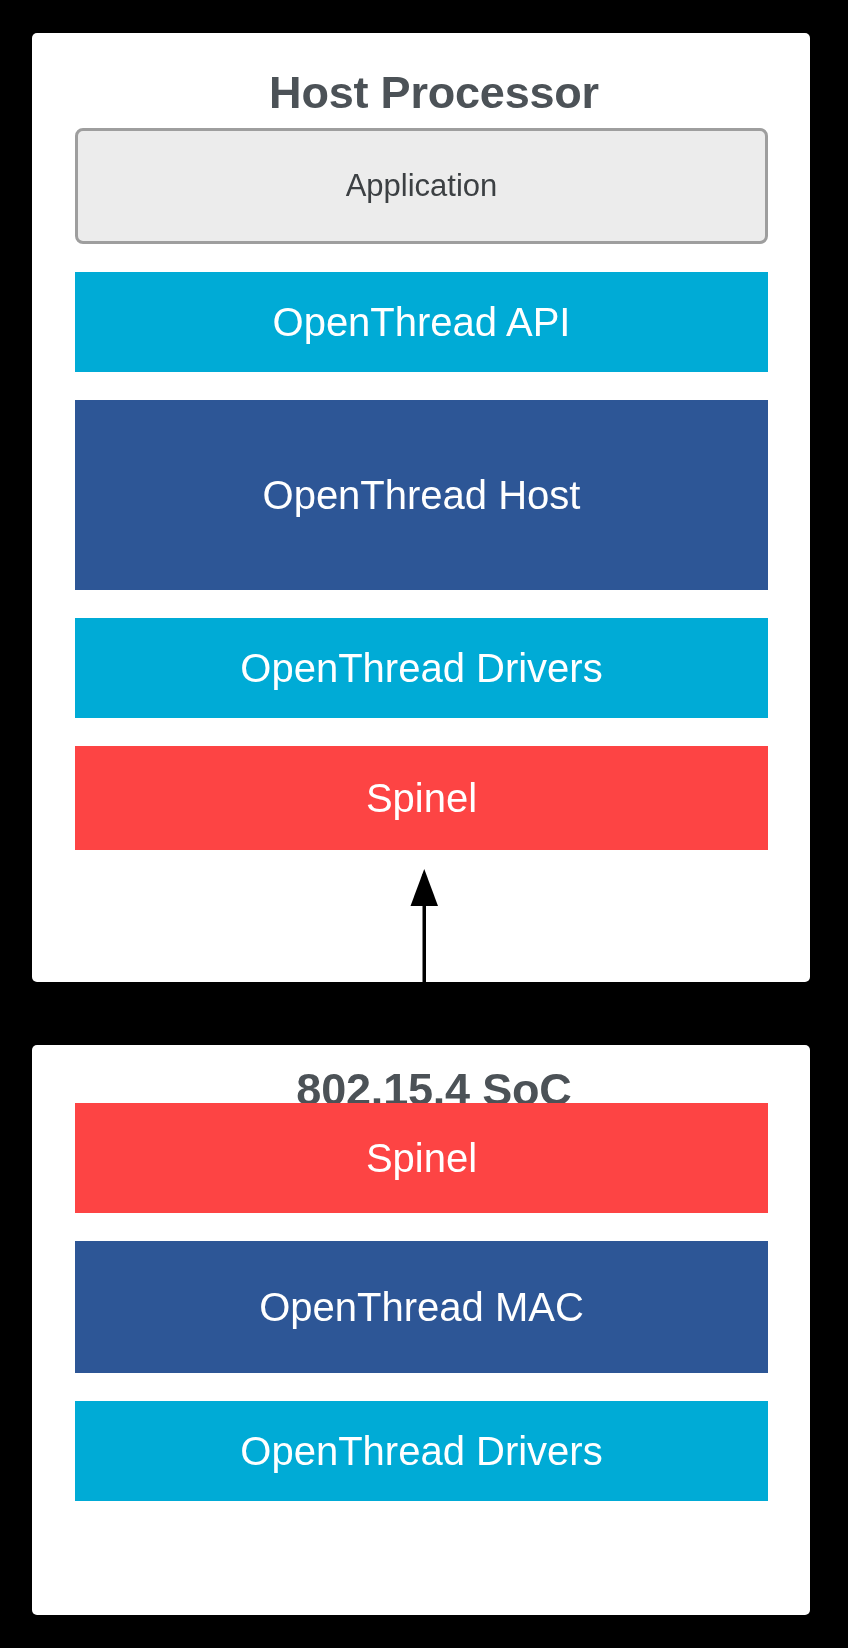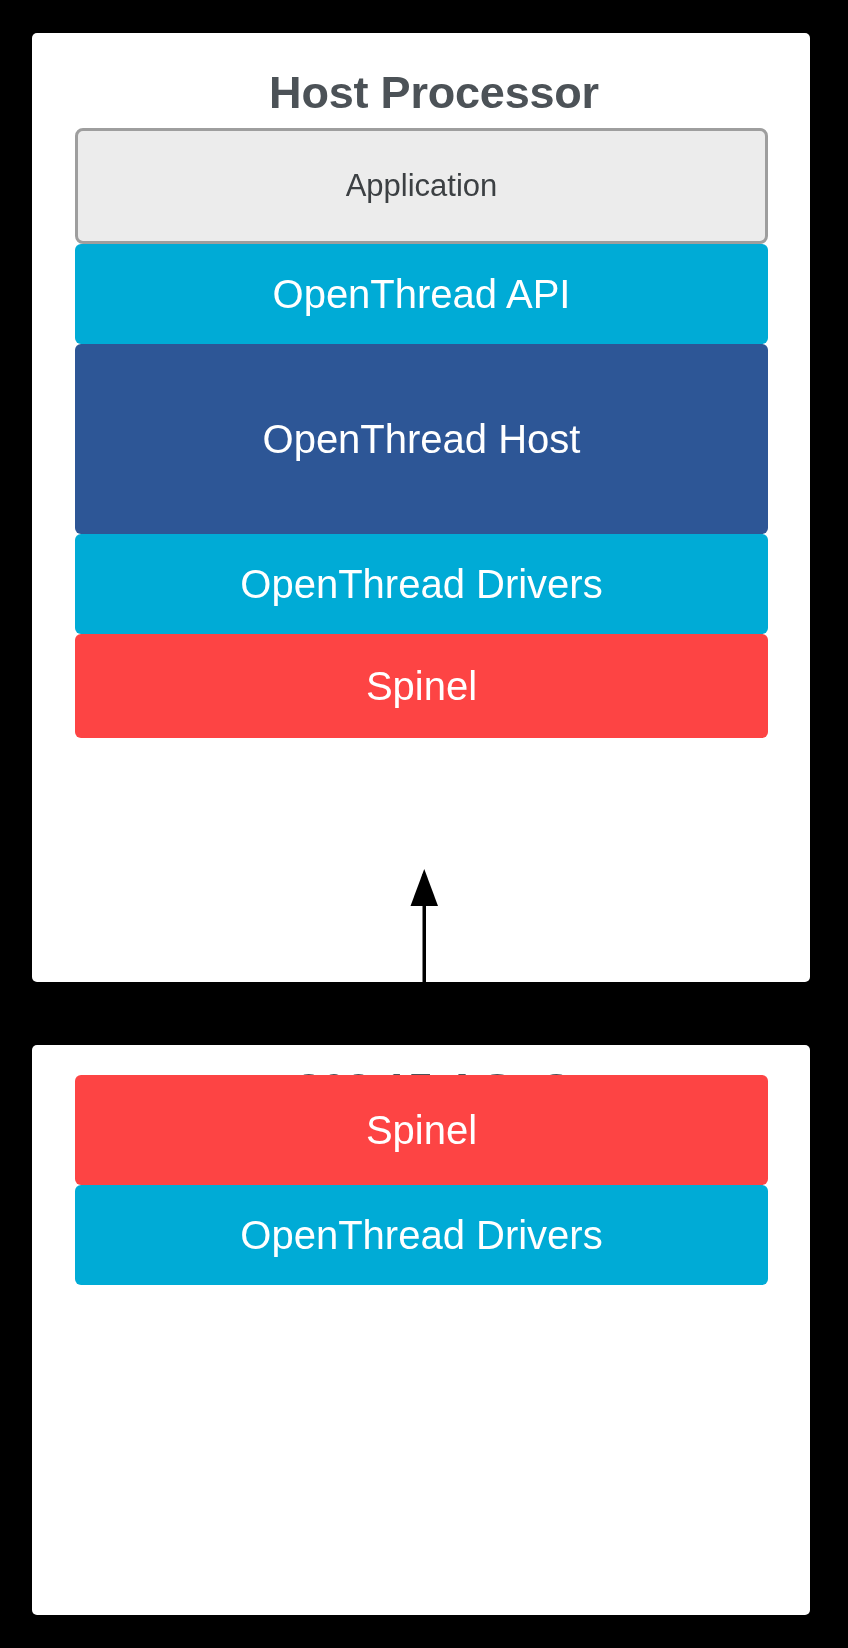--- a/index.html
+++ b/index.html
@@ -67,21 +67,22 @@
     border: 3px solid #9e9e9e;
     border-radius: 8px;
     color: #3c4043;
     font-size: 31px;
     text-align: right;
   }
   
   .layer.filled {
     color: #ffffff;
     font-size: 40px;
-    border-radius: 6px;
+    border-radius: 0;
+    margin-top: 28px;
   }
 
   
   .h-app      { height: 116px; }
   .h-ipv6     { height: 110px; }
   .h-api      { height: 100px; }
   .h-core     { height: 190px; }
   .h-drivers  { height: 100px; }
   .h-spinel   { height: 104px; }
 
@@ -143,20 +144,23 @@
   </svg>
 
   <div class="panel" id="panel-soc">
 
     <div class="stack" id="soc-stack">
 
       <div class="layer filled h-spinel2" style="background:#fd4444">
         <span>Spinel</span>
       </div>
 
+      <div class="layer filled h-mac" style="background:#2d5696">
+        <span>OpenThread MAC</span>
+      </div>
 
       <div class="layer filled h-drivers2" style="background:#00abd6">
         <span>OpenThread Drivers</span>
       </div>
 
     </div>
 
     <div class="panel-title" id="soc-title">802.15.4 SoC</div>
   </div>
 

